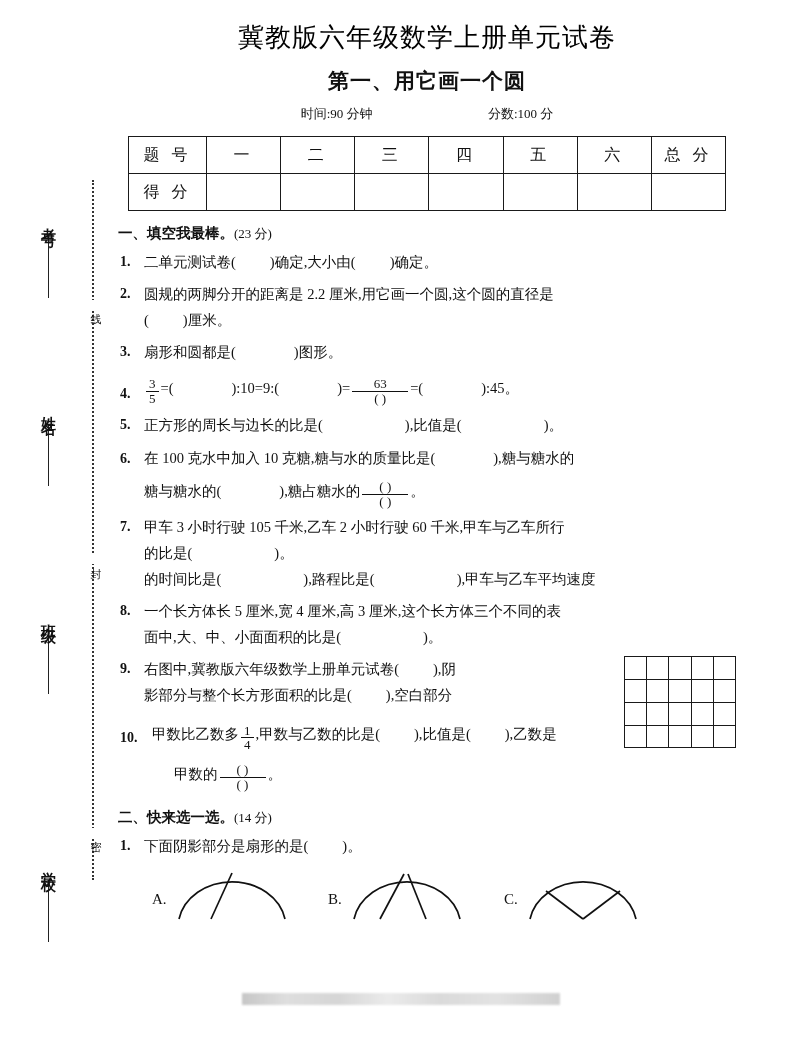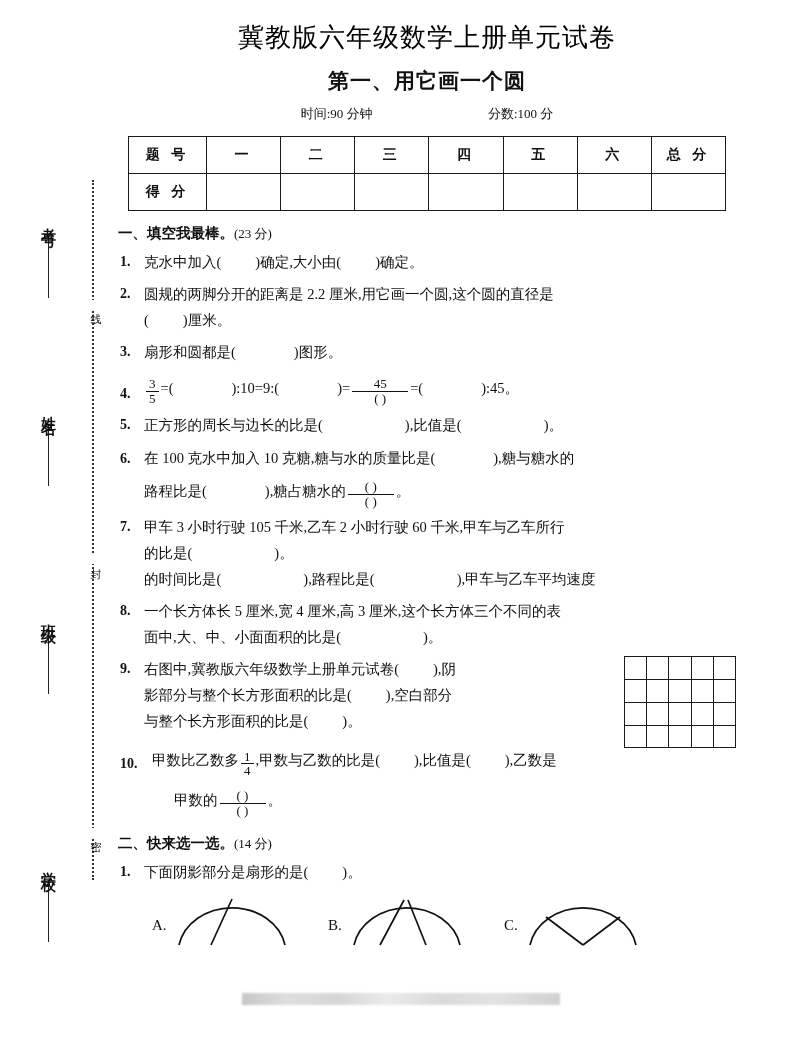--- a/index.html
+++ b/index.html
@@ -102,22 +102,22 @@
   .score-table {
     margin: 13px auto 0 auto;
     width: 598px;
     border-collapse: collapse;
     table-layout: fixed;
   }
   .score-table td {
     border: 1px solid #1a1a1a;
     height: 37px;
     text-align: center;
-    font-size: 14px;
-    font-weight: 700;
+    font-size: 16px;
+    font-weight: 400;
     letter-spacing: 4px;
     padding: 0;
   }
   .score-table td.lead { width: 78px; }
 
   
   .section-head {
     margin-top: 13px;
     font-size: 14.5px;
     font-weight: 700;
@@ -266,54 +266,54 @@
     </tr>
   </tbody>
     </table>
 
   <div class="section-head">
     <span>一、填空我最棒。</span><span class="pts">(23 分)</span>
   </div>
 
   <div class="q">
     <span class="num">1.</span>
-    <span>克水中加入(</span><span class="blank-s"></span><span>)确定,大小由(</span><span class="blank-s"></span><span>)确定。</span>
+    <span>二单元测试卷(</span><span class="blank-s"></span><span>)确定,大小由(</span><span class="blank-s"></span><span>)确定。</span>
   </div>
 
   <div class="q">
     <span class="num">2.</span>
     <span>圆规的两脚分开的距离是 2.2 厘米,用它画一个圆,这个圆的直径是</span>
     <span class="line2"><span>(</span><span class="blank-s"></span><span>)厘米。</span></span>
   </div>
 
   <div class="q">
     <span class="num">3.</span>
     <span>扇形和圆都是(</span><span class="blank-m"></span><span>)图形。</span>
   </div>
 
   <div class="q" style="line-height:34px;">
     <span class="num" style="top:6px;">4.</span>
     <span class="frac">
       <span class="nu">3</span>
       <span class="de">5</span>
     </span><span>=(</span><span class="blank-m"></span><span>):10=9:(</span><span class="blank-m"></span><span>)=</span><span class="frac wide">
-      <span class="nu">45</span>
+      <span class="nu">63</span>
       <span class="de">( )</span>
     </span><span>=(</span><span class="blank-m"></span><span>):45。</span>
   </div>
 
   <div class="q">
     <span class="num">5.</span>
     <span>正方形的周长与边长的比是(</span><span class="blank-l"></span><span>),比值是(</span><span class="blank-l"></span><span>)。</span>
   </div>
 
   <div class="q" style="line-height:29px;">
     <span class="num">6.</span>
     <span>在 100 克水中加入 10 克糖,糖与水的质量比是(</span><span class="blank-m"></span><span>),糖与糖水的</span>
-    <span class="line2" style="margin-top:4px;"><span>路程比是(</span><span class="blank-m"></span><span>),糖占糖水的</span><span class="frac mid"><span class="nu">( )</span><span class="de">( )</span></span><span>。</span></span>
+    <span class="line2" style="margin-top:4px;"><span>糖与糖水的(</span><span class="blank-m"></span><span>),糖占糖水的</span><span class="frac mid"><span class="nu">( )</span><span class="de">( )</span></span><span>。</span></span>
   </div>
 
   <div class="q">
     <span class="num">7.</span>
     <span>甲车 3 小时行驶 105 千米,乙车 2 小时行驶 60 千米,甲车与乙车所行</span>
     <span class="line2"><span>的比是(</span><span class="blank-l"></span><span>)。</span></span>
     <span class="line2"><span>的时间比是(</span><span class="blank-l"></span><span>),路程比是(</span><span class="blank-l"></span><span>),甲车与乙车平均速度</span></span>
   </div>
 
   <div class="q">
@@ -342,21 +342,20 @@
         <i></i>
       <i></i>
         <i></i>
         <i></i>
         <i></i>
         <i></i>
     </div>
     <div style="width:440px;">
       <span>右图中,冀教版六年级数学上册单元试卷(</span><span class="blank-s"></span><span>),阴</span>
       <span class="line2"><span>影部分与整个长方形面积的比是(</span><span class="blank-s"></span><span>),空白部分</span></span>
-      <span class="line2"><span>与整个长方形面积的比是(</span><span class="blank-s"></span><span>)。</span></span>
     </div>
   </div>
 
   <div class="q" style="line-height:32px;padding-left:34px;margin-top:10px;">
     <span class="num" style="top:4px;">10.</span>
     <span>甲数比乙数多</span><span class="frac"><span class="nu">1</span><span class="de">4</span></span><span>,甲数与乙数的比是(</span><span class="blank-s"></span><span>),比值是(</span><span class="blank-s"></span><span>),乙数是</span>
     <span class="line2" style="padding-left:22px;margin-top:6px;"><span>甲数的</span><span class="frac mid"><span class="nu">( )</span><span class="de">( )</span></span><span>。</span></span>
   </div>
 
   <div class="section-head" style="margin-top:16px;">

